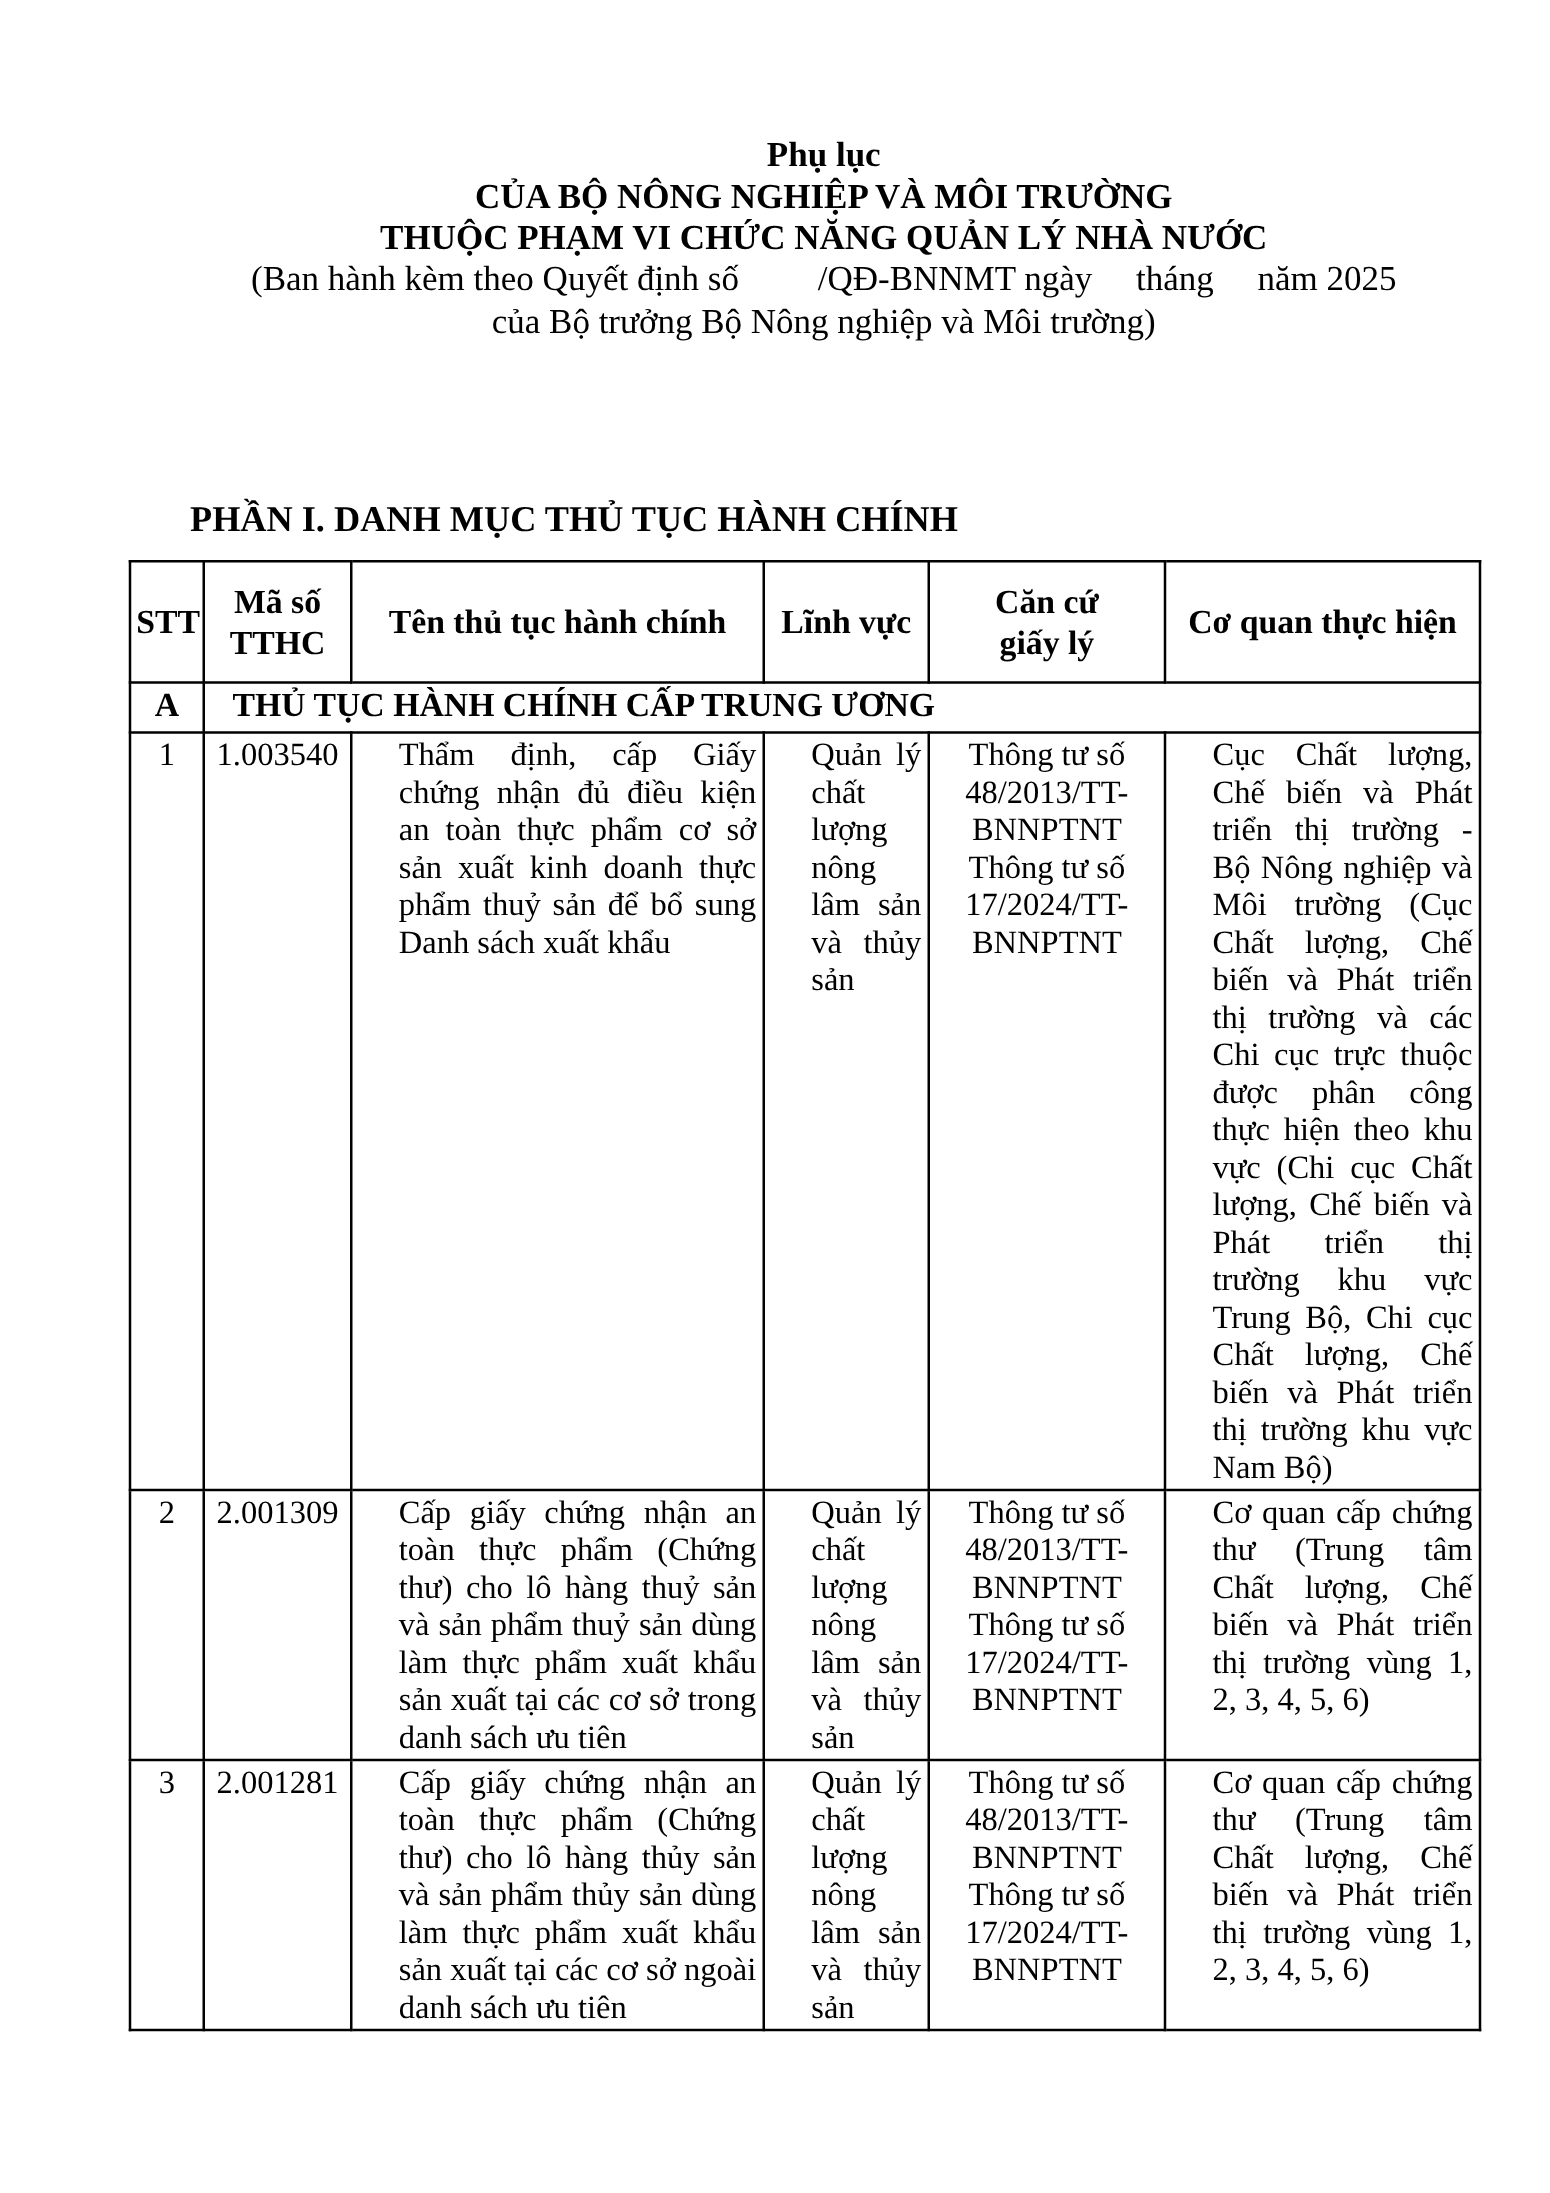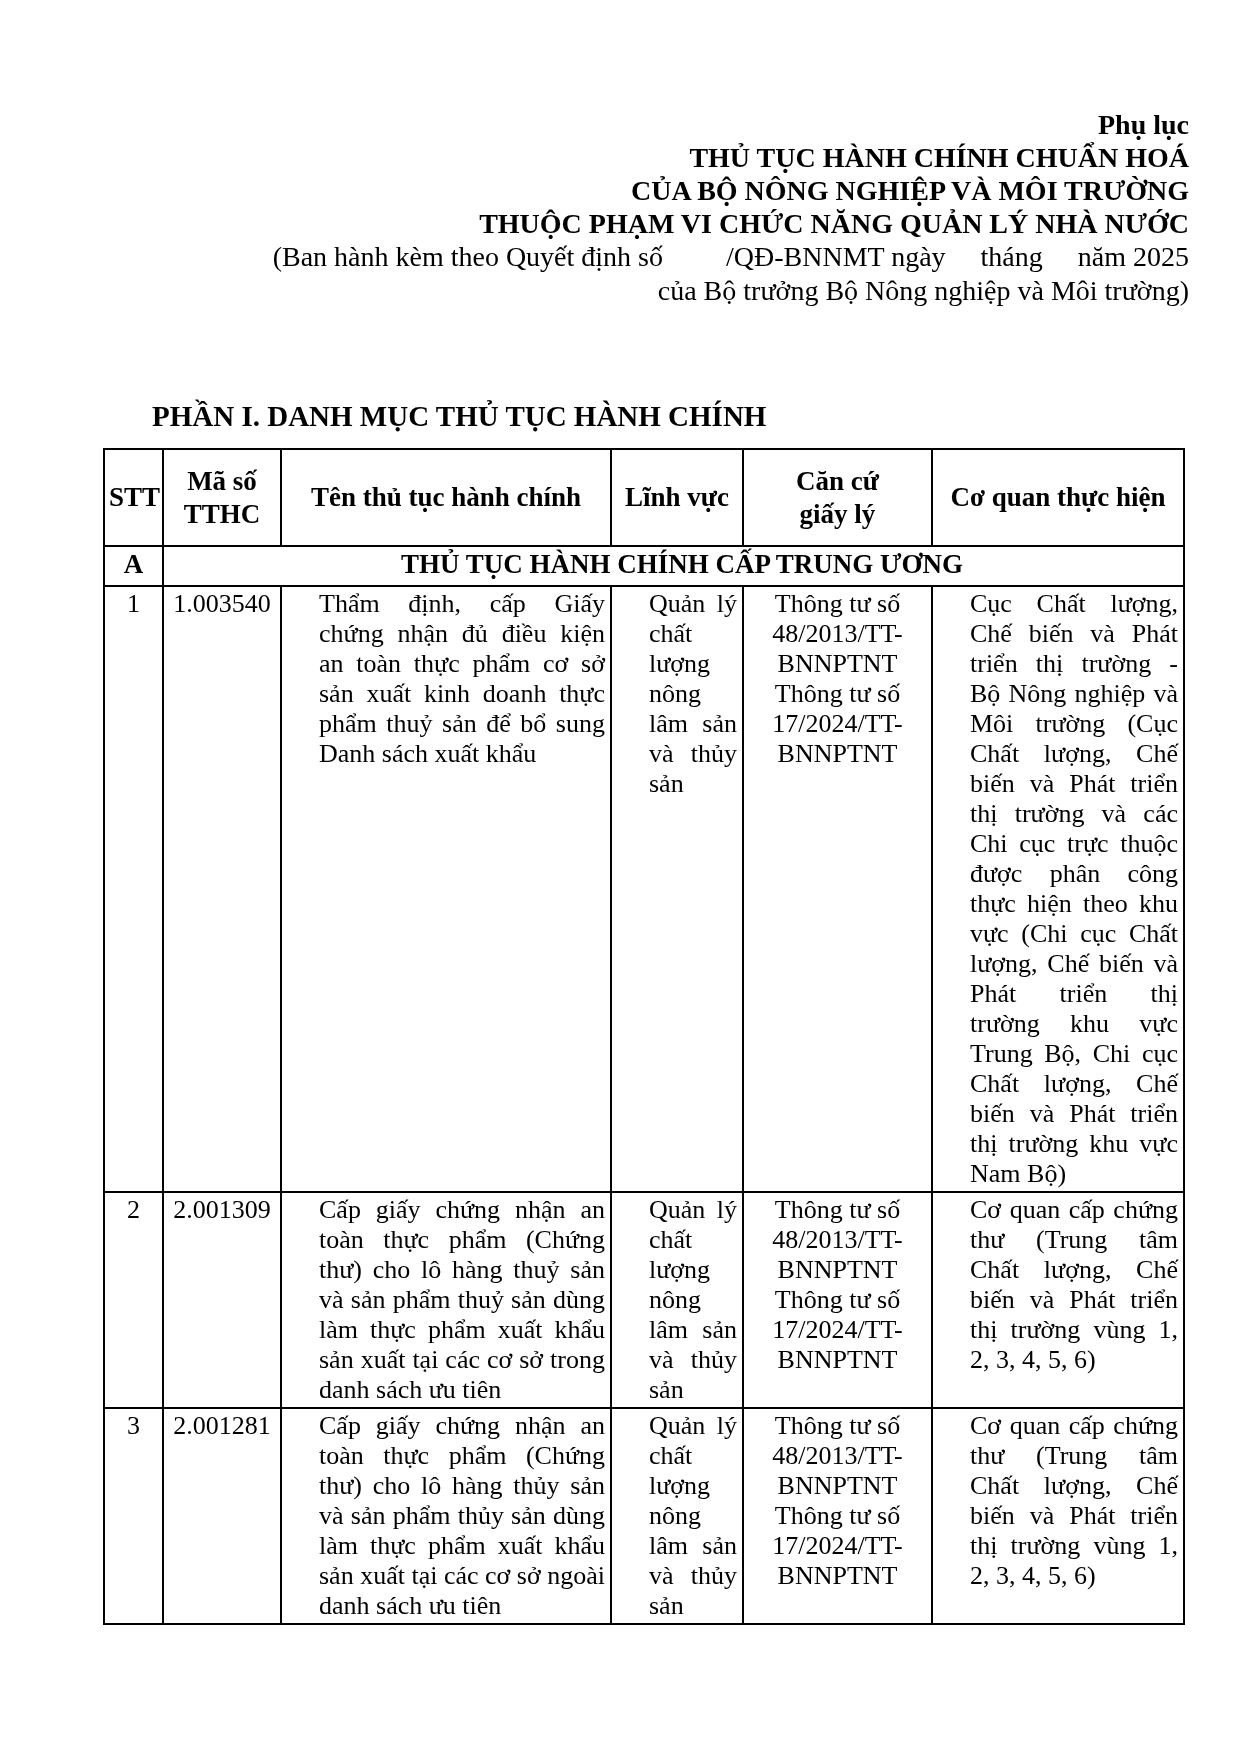--- a/index.html
+++ b/index.html
@@ -7,24 +7,24 @@
     position:relative;
     width:1240px;
     height:1754px;
     background:#ffffff;
     color:#000000;
     font-family:"Liberation Serif","DejaVu Serif",serif;
     overflow:hidden;
   }
   .title-block {
     position:absolute;
-    left:109px;
+    left:119px;
     top:108px;
     width:1080px;
-    text-align:right;
+    text-align:center;
   }
   .title-line-bold {
     font-weight:bold;
     font-size:28px;
     line-height:33px;
   }
   .title-line-italic {
     font-size:28px;
     line-height:34px;
     white-space:pre-wrap;
@@ -64,31 +64,30 @@
     padding:2px 5px;
     line-height:30px;
   }
   td.cell-center { text-align:center; }
   td.cell-justify { text-align:justify;padding-left:37px; }
   tr.section-row td {
     font-weight:bold;
     height:34px;
     font-size:27px;
   }
-  tr.section-row td.section-label { text-align:center; padding-left:22px; }
+  tr.section-row td.section-label { text-align:left; padding-left:22px; }
   td.cell-legal p { margin:0; text-align:center; }
 </style>
 </head>
 <body>
 
 <div class="page">
 
   <div class="title-block">
     <div class="title-line-bold">Phụ lục</div>
-    <div class="title-line-bold">THỦ TỤC HÀNH CHÍNH CHUẨN HOÁ</div>
     <div class="title-line-bold">CỦA BỘ NÔNG NGHIỆP VÀ MÔI TRƯỜNG</div>
     <div class="title-line-bold">THUỘC PHẠM VI CHỨC NĂNG QUẢN LÝ NHÀ NƯỚC</div>
     <div class="title-line-italic">(Ban hành kèm theo Quyết định số         /QĐ-BNNMT ngày     tháng     năm 2025</div>
     <div class="title-line-italic">của Bộ trưởng Bộ Nông nghiệp và Môi trường)</div>
   </div>
 
   <div class="section-heading">PHẦN I. DANH MỤC THỦ TỤC HÀNH CHÍNH</div>
 
   <table class="proc-table">
     <colgroup>

